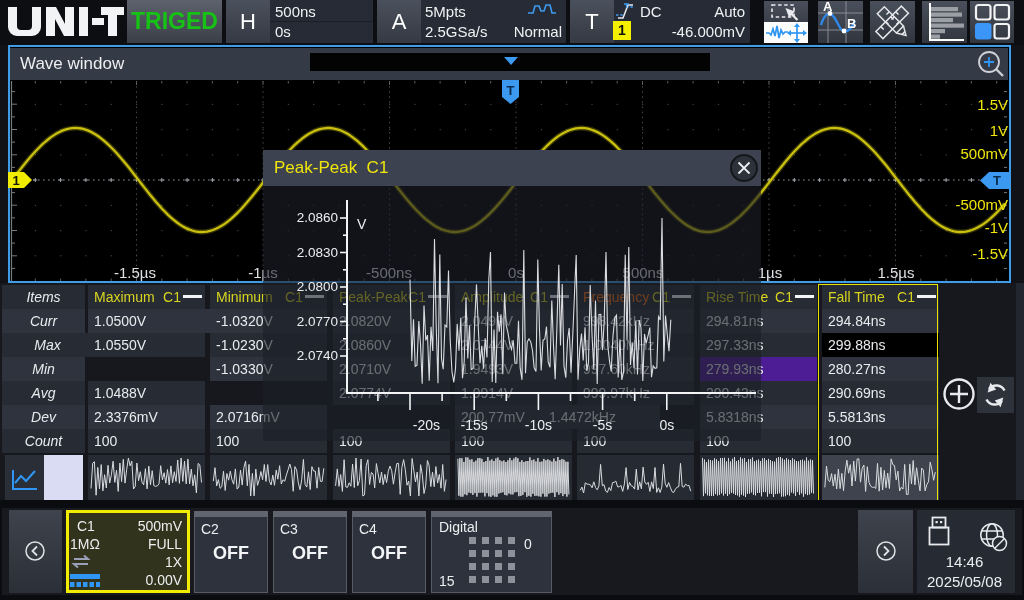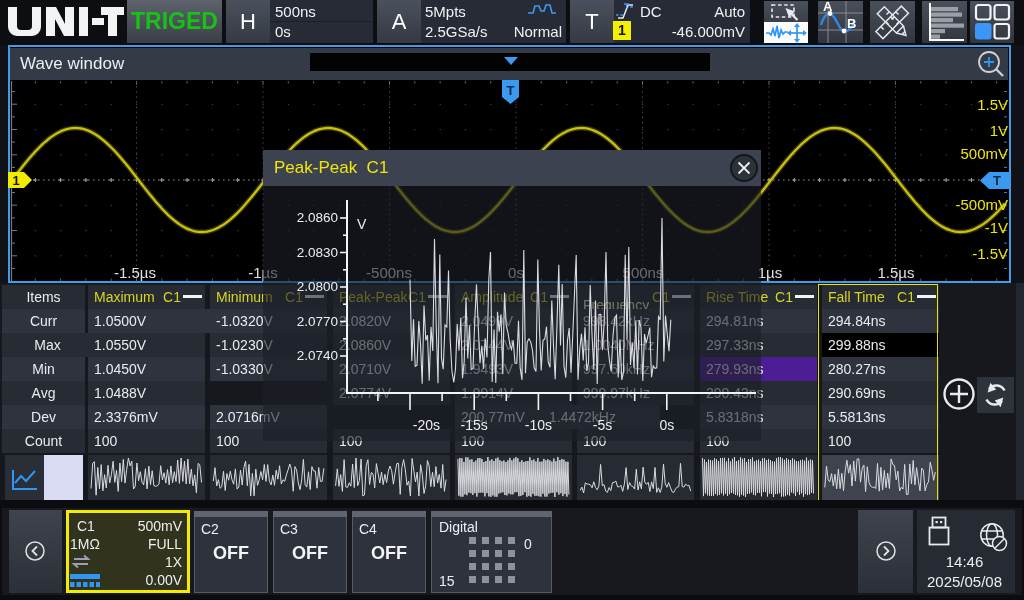--- a/index.html
+++ b/index.html
@@ -1,18 +1,18 @@
 <!DOCTYPE html>
 <html><head><meta charset="utf-8">
 <style>
 * { margin:0; padding:0; box-sizing:border-box; }
 html,body { width:1024px; height:600px; background:#000; overflow:hidden; }
 body { font-family:"Liberation Sans", sans-serif; font-size:14px; }
 .abs { position:absolute; }
-.tc { text-align:center; }
+.tc { text-align:center;font-style:italic; }
 #root { position:relative; width:1024px; height:600px; background:#101217; }
 </style></head>
 <body>
 <div id="root">
 
 <div class="abs" style="left:0;top:0;width:1024px;height:45px;background:#0c0e12"></div>
 
 <svg class="abs" style="left:6px;top:7px" width="118" height="30" viewBox="0 0 118 30">
   <g fill="#f2f3f5">
     <path d="M2 0 h9 v19 a4 4 0 0 0 4 4 h7 a4 4 0 0 0 4-4 V0 h9 v20 a9 9 0 0 1 -9 9 H11 a9 9 0 0 1 -9-9 Z"></path>
@@ -592,23 +592,20 @@
       <span style="position:absolute;left:6px;top:0;line-height:24px;color:#d8d520">Maximum</span>
       <span style="position:absolute;right:24px;top:0;line-height:24px;color:#d8d520">C1</span>
       <span style="position:absolute;right:3px;top:10px;width:19px;height:3px;background:#f2f4f6"></span>
     </div>
     <div class="abs" style="left:88px;top:309px;width:132px;height:24px;background:#2e333d;color:#e9ebee">
       <span style="position:absolute;left:6px;top:0;line-height:24px">1.0500V</span>
     </div>
     <div class="abs" style="left:88px;top:333px;width:117px;height:24px;background:#262b34;color:#e9ebee">
       <span style="position:absolute;left:6px;top:0;line-height:24px">1.0550V</span>
     </div>
-    <div class="abs" style="left:88px;top:357px;width:117px;height:24px;background:#2e333d;color:#e9ebee">
-      <span style="position:absolute;left:6px;top:0;line-height:24px">1.0450V</span>
-    </div>
     <div class="abs" style="left:88px;top:381px;width:117px;height:24px;background:#262b34;color:#e9ebee">
       <span style="position:absolute;left:6px;top:0;line-height:24px">1.0488V</span>
     </div>
     <div class="abs" style="left:88px;top:405px;width:117px;height:24px;background:#2e333d;color:#e9ebee">
       <span style="position:absolute;left:6px;top:0;line-height:24px">2.3376mV</span>
     </div>
     <div class="abs" style="left:88px;top:429px;width:117px;height:24px;background:#262b34;color:#e9ebee">
       <span style="position:absolute;left:6px;top:0;line-height:24px">100</span>
     </div>
     <div class="abs" style="left:210px;top:285px;width:117px;height:24px;background:#262b34">
@@ -668,21 +665,21 @@
     <div class="abs" style="left:455px;top:381px;width:117px;height:24px;background:#262b34;color:#e9ebee">
       <span style="position:absolute;left:6px;top:0;line-height:24px">1.9914V</span>
     </div>
     <div class="abs" style="left:455px;top:405px;width:117px;height:24px;background:#2e333d;color:#e9ebee">
       <span style="position:absolute;left:6px;top:0;line-height:24px">200.77mV</span>
     </div>
     <div class="abs" style="left:455px;top:429px;width:117px;height:24px;background:#262b34;color:#e9ebee">
       <span style="position:absolute;left:6px;top:0;line-height:24px">100</span>
     </div>
     <div class="abs" style="left:577px;top:285px;width:117px;height:24px;background:#262b34">
-      <span style="position:absolute;left:6px;top:8px;line-height:24px;color:#fef9c3">Frequency</span>
+      <span style="position:absolute;left:6px;top:0;line-height:24px;color:#f97316">Frequency</span>
       <span style="position:absolute;right:24px;top:0;line-height:24px;color:#d8d520">C1</span>
       <span style="position:absolute;right:3px;top:10px;width:19px;height:3px;background:#f2f4f6"></span>
     </div>
     <div class="abs" style="left:577px;top:309px;width:117px;height:24px;background:#2e333d;color:#e9ebee">
       <span style="position:absolute;left:6px;top:0;line-height:24px">998.42kHz</span>
     </div>
     <div class="abs" style="left:577px;top:333px;width:117px;height:24px;background:#262b34;color:#e9ebee">
       <span style="position:absolute;left:6px;top:0;line-height:24px">1.0040MHz</span>
     </div>
     <div class="abs" style="left:577px;top:357px;width:117px;height:24px;background:#2e333d;color:#e9ebee">

